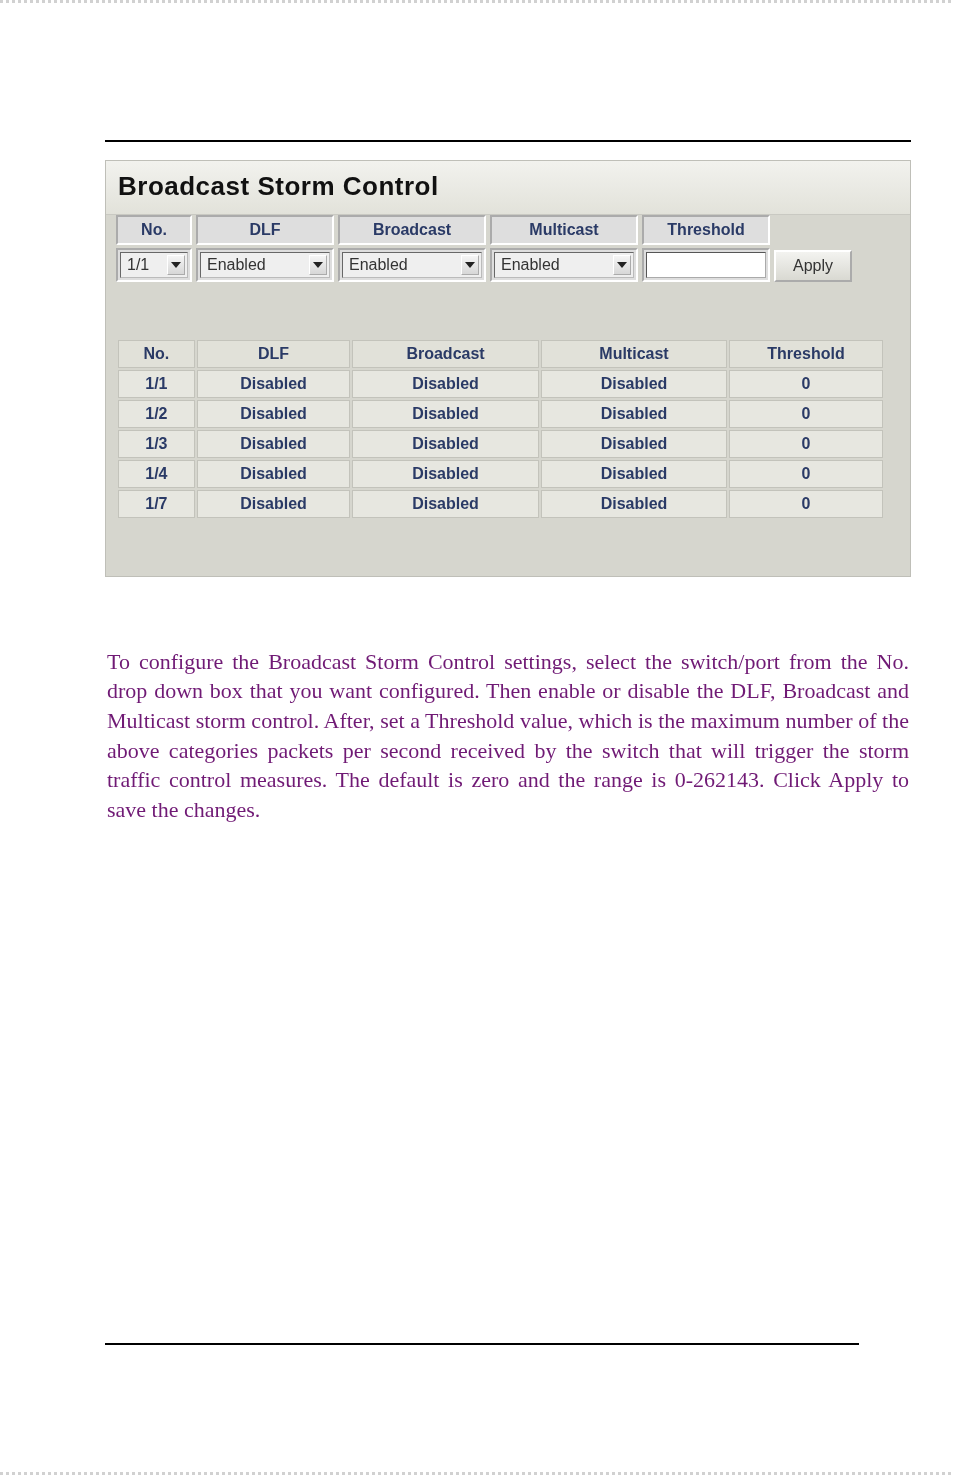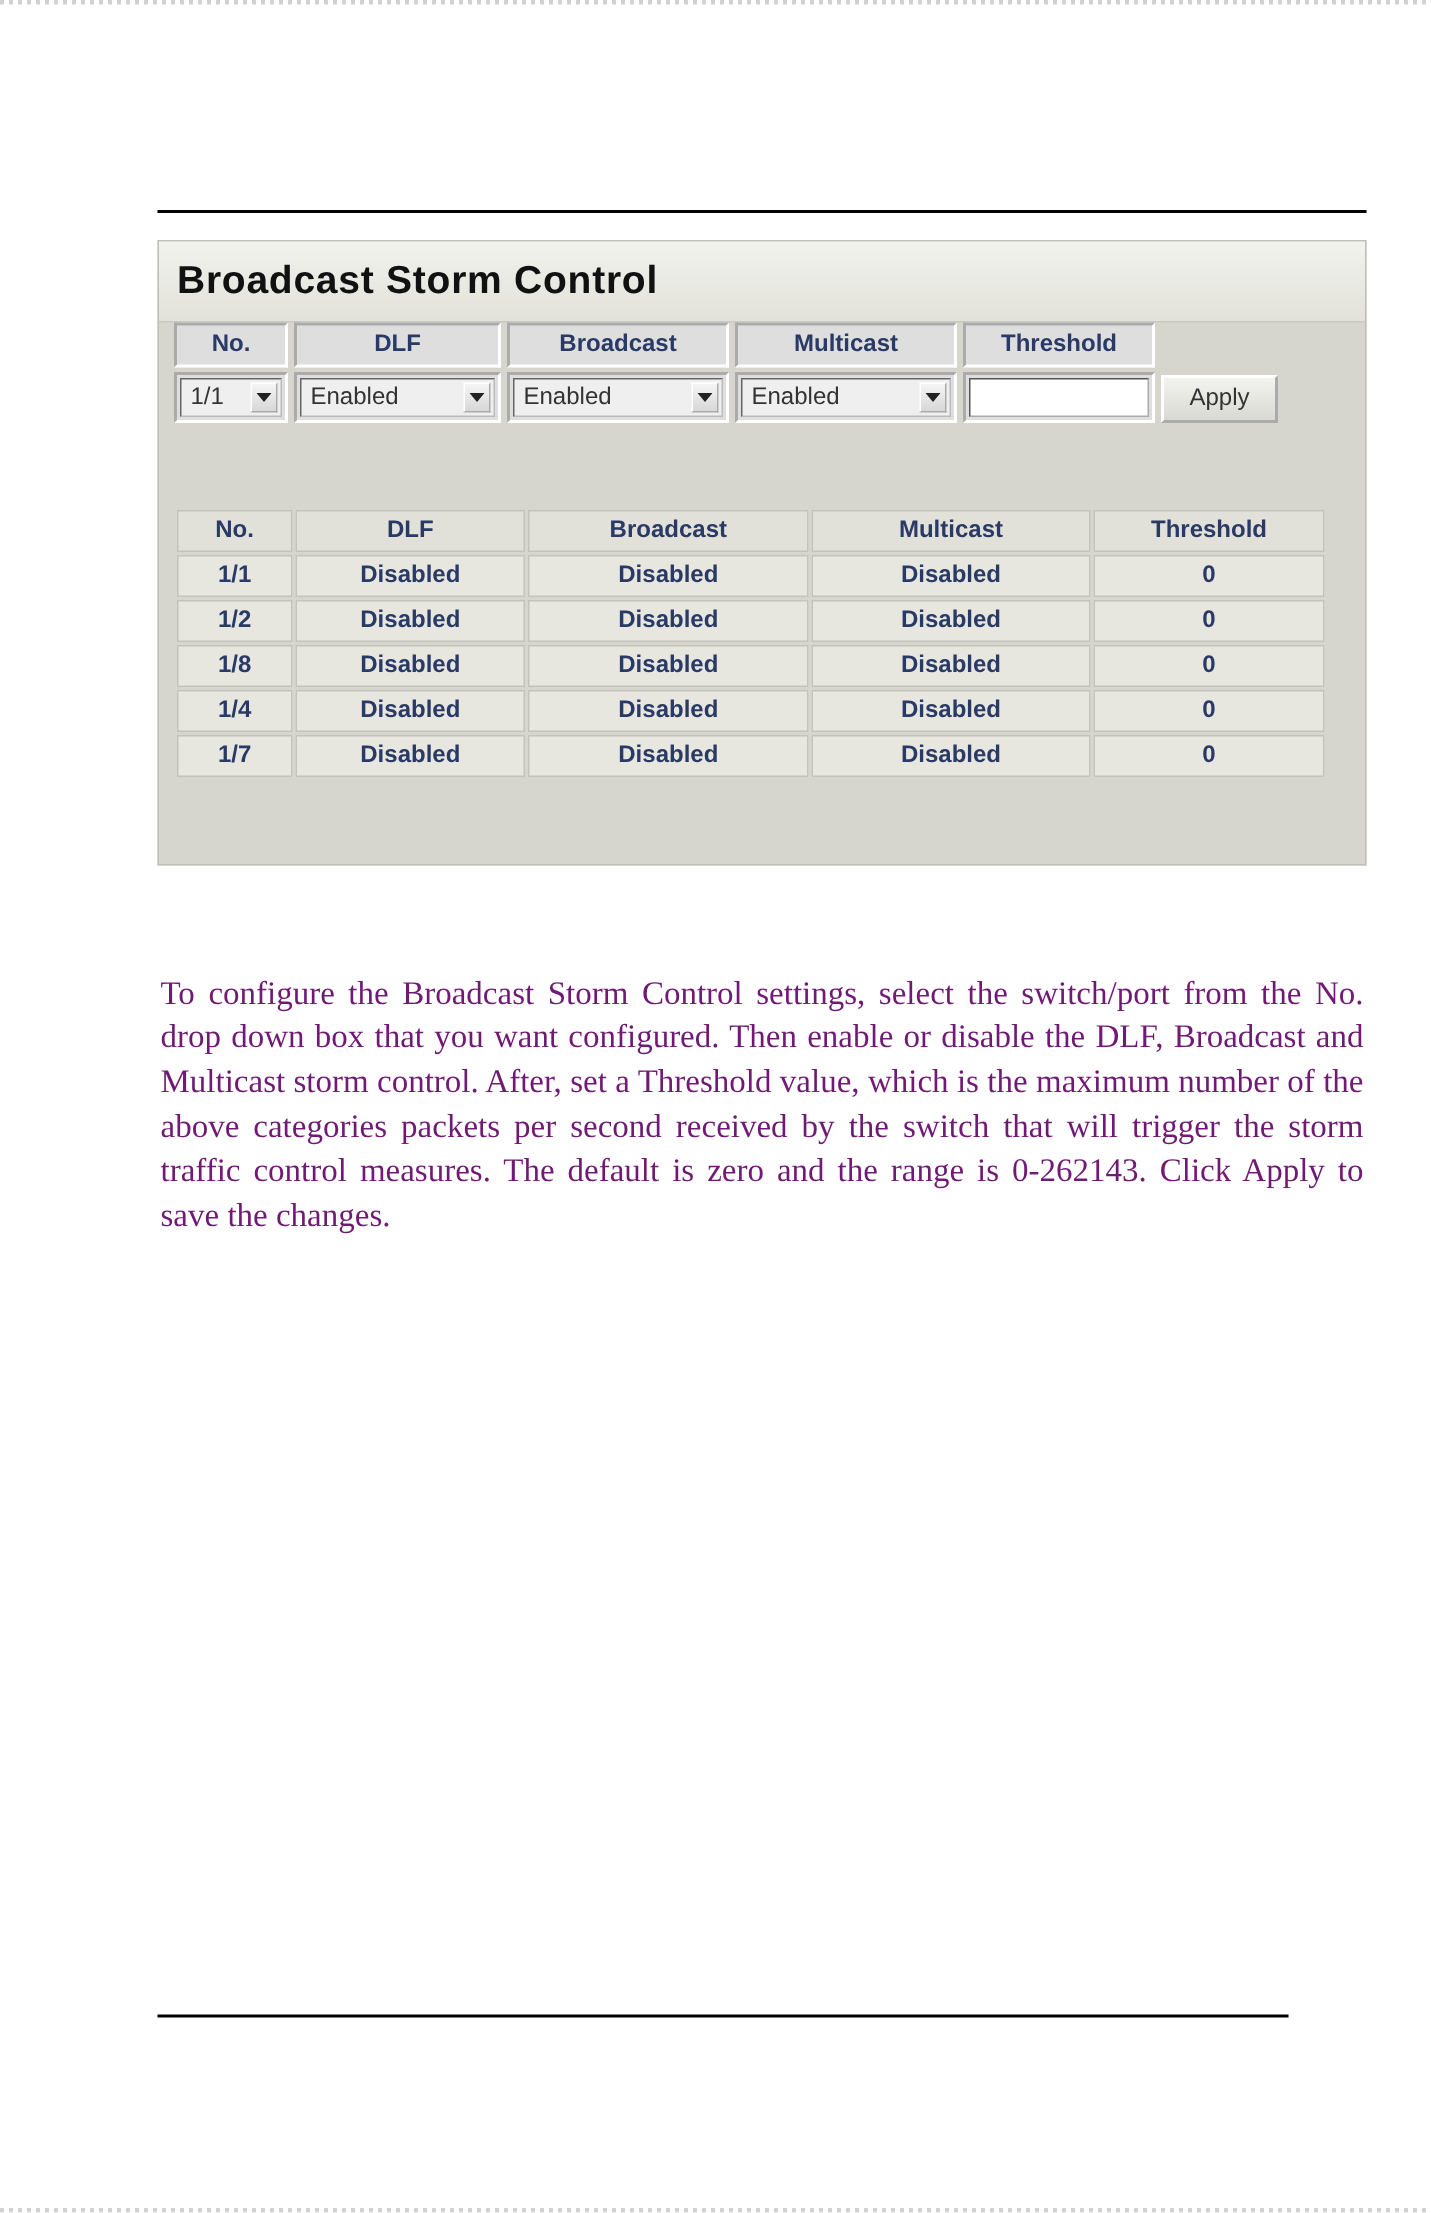--- a/index.html
+++ b/index.html
@@ -272,21 +272,21 @@
           </tr>
           <tr>
             <td>1/2</td>
             <td>Disabled</td>
             <td>Disabled</td>
             <td>Disabled</td>
             <td>0</td>
             <td class="edge" style="width: 10px; border: none; background: rgb(214, 214, 206);"></td>
           </tr>
           <tr>
-            <td>1/8</td>
+            <td>1/3</td>
             <td>Disabled</td>
             <td>Disabled</td>
             <td>Disabled</td>
             <td>0</td>
             <td class="edge" style="width: 10px; border: none; background: rgb(214, 214, 206);"></td>
           </tr>
           <tr>
             <td>1/4</td>
             <td>Disabled</td>
             <td>Disabled</td>

